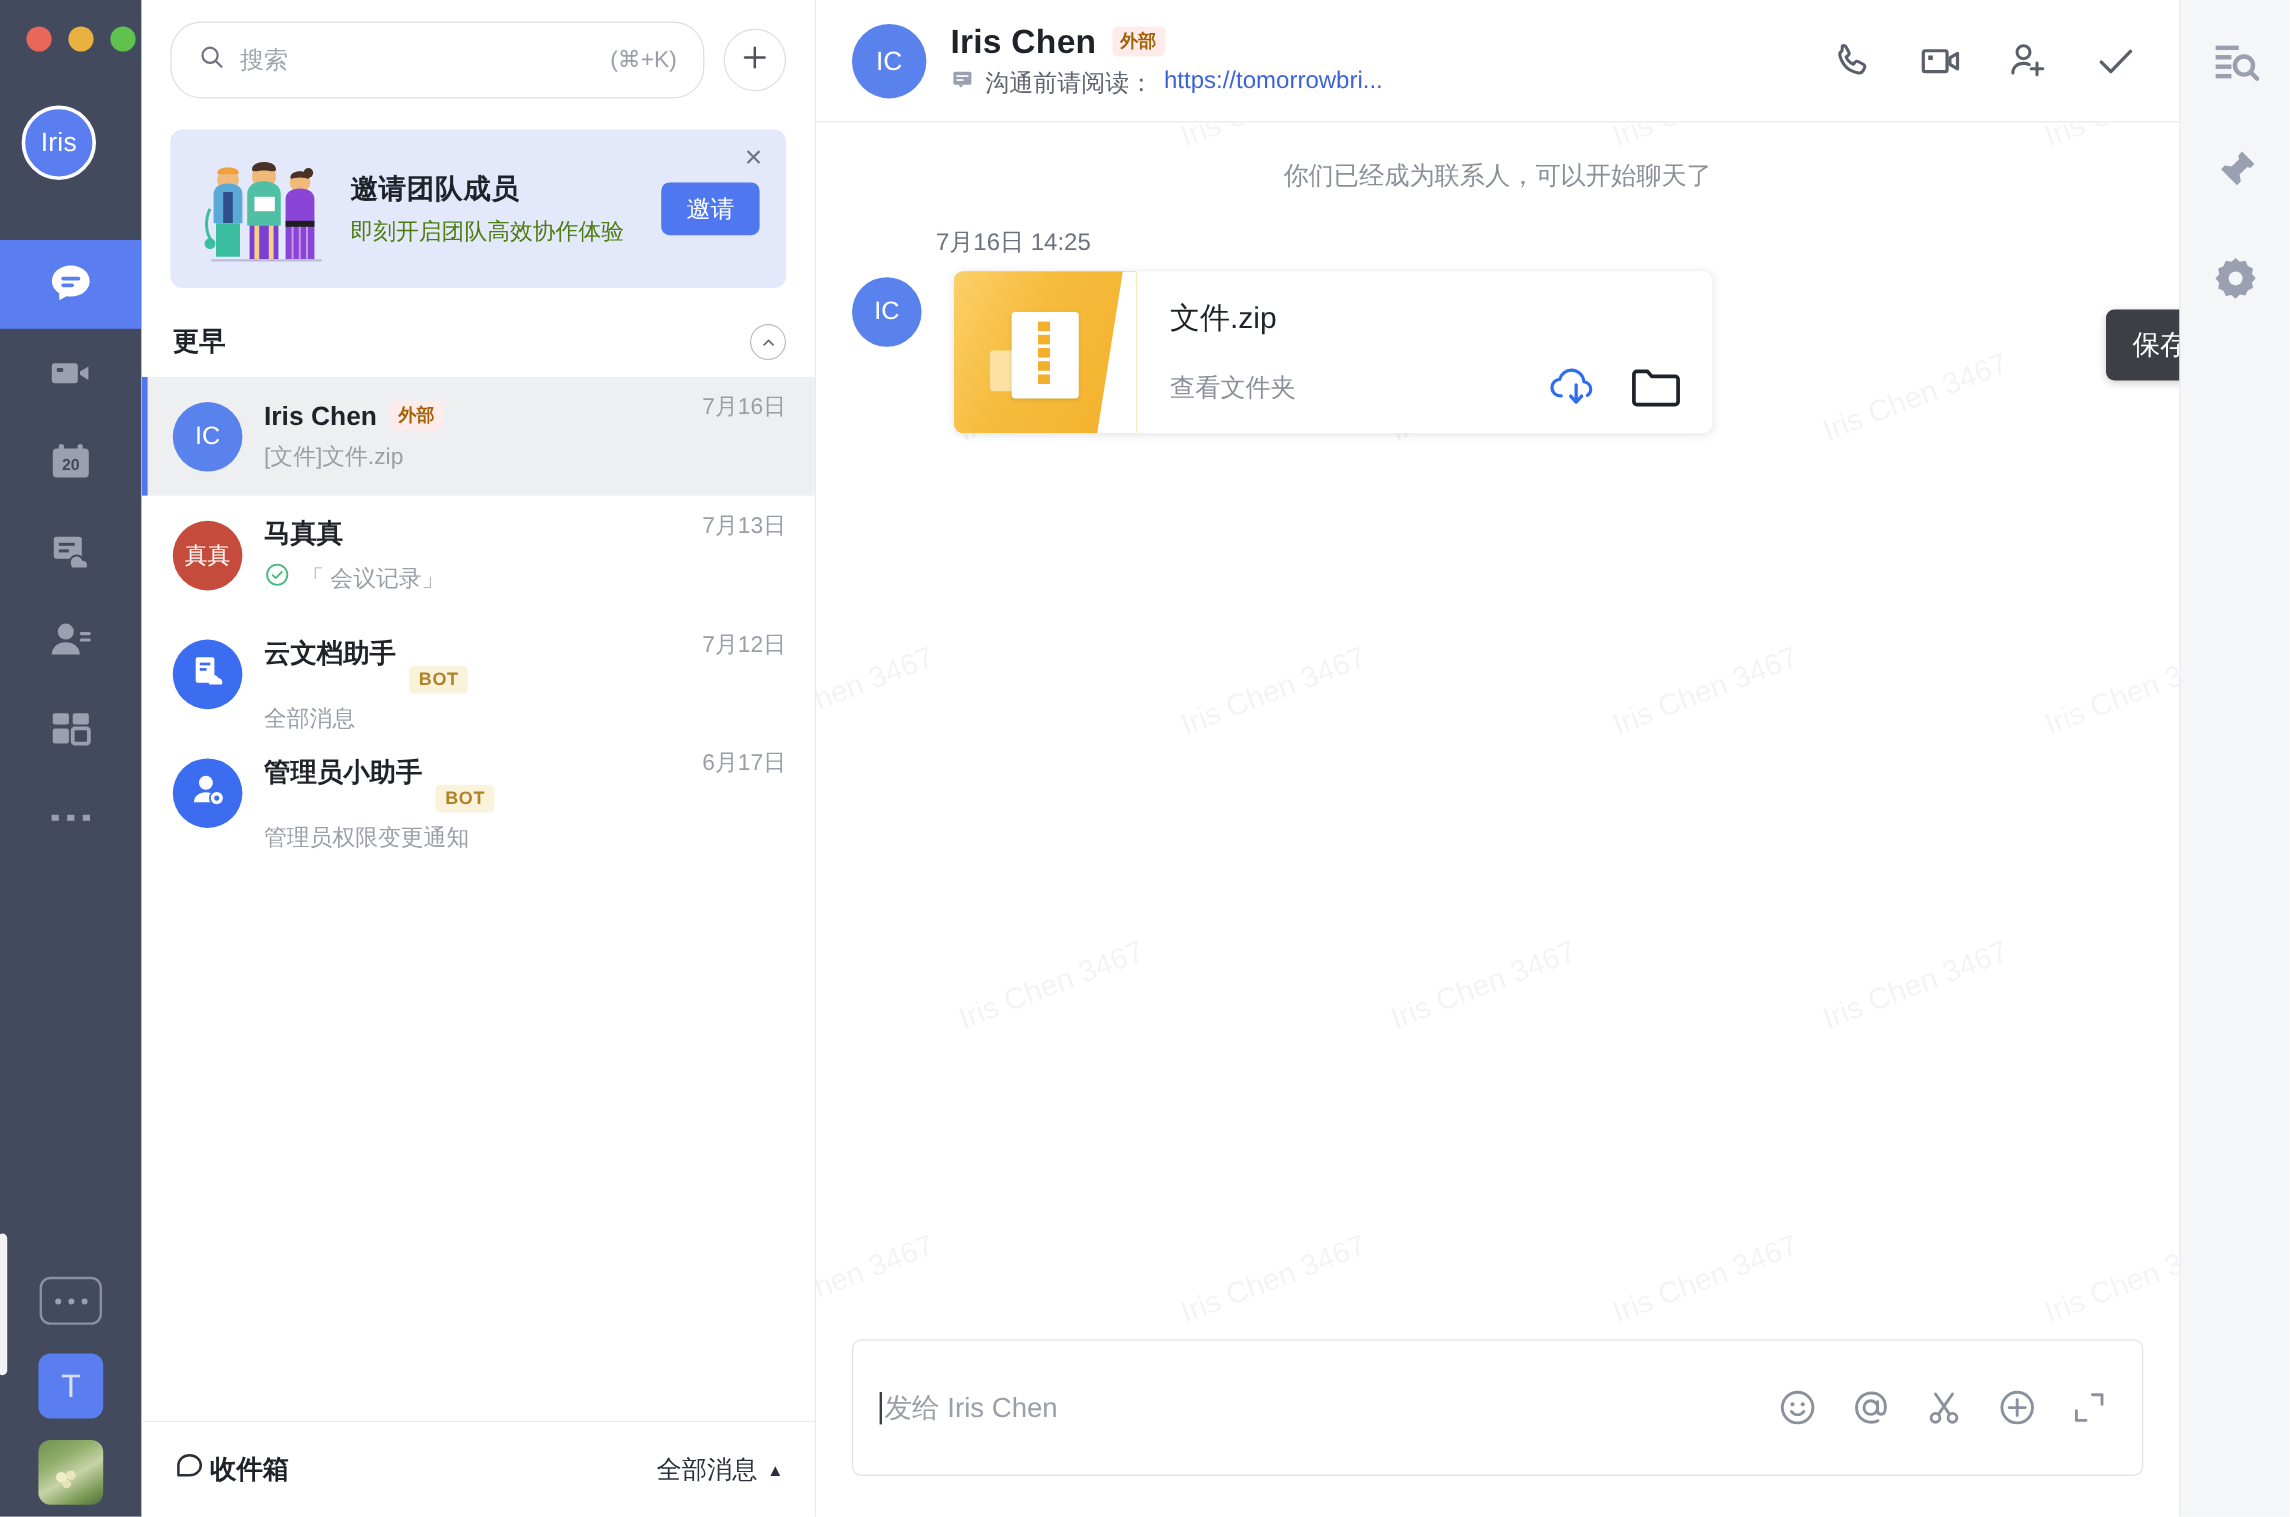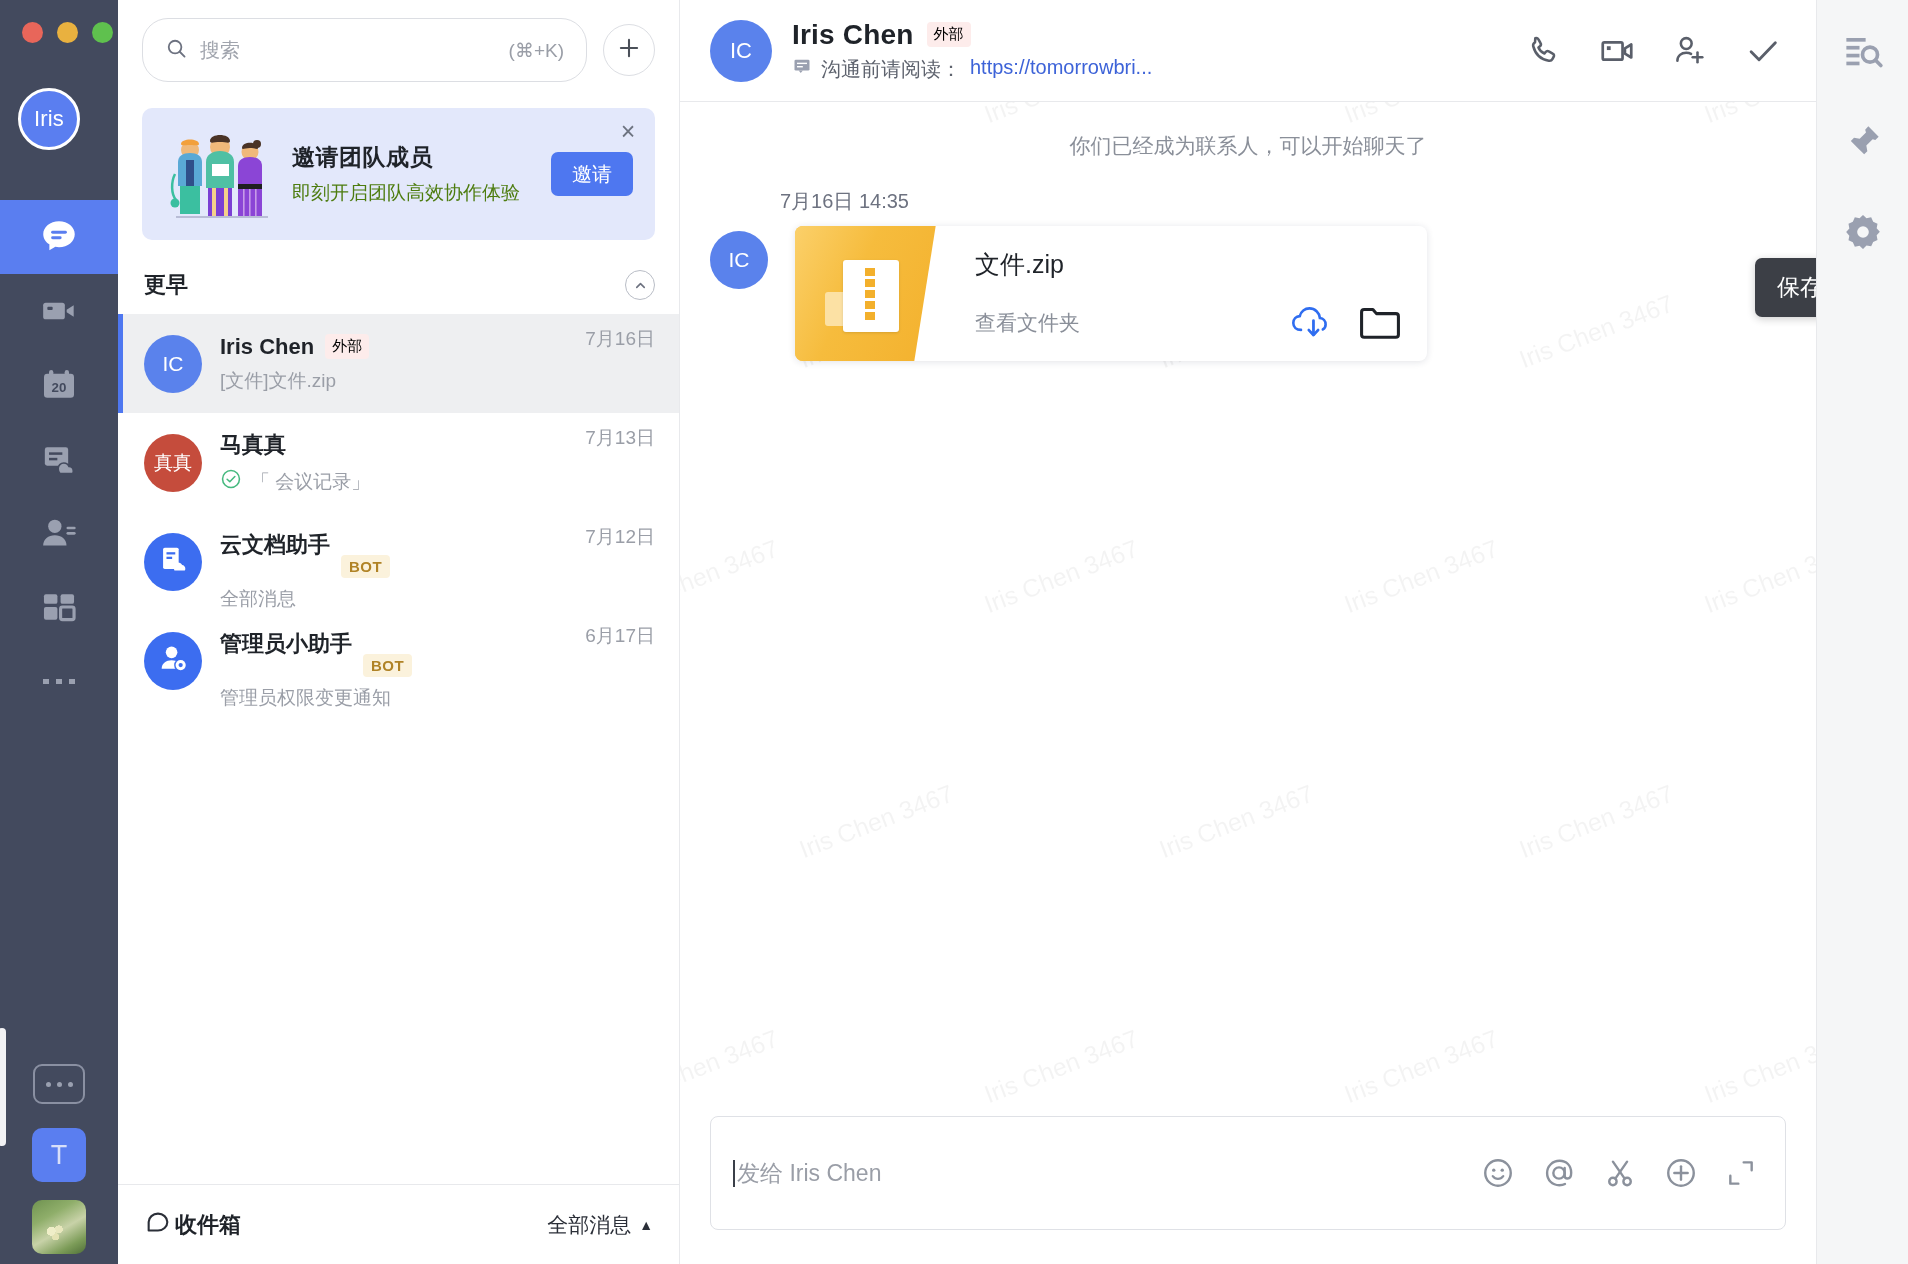--- a/index.html
+++ b/index.html
@@ -141,22 +141,22 @@
     display: flex; align-items: center; justify-content: center;
     color: #fff; font-size: 21px;
   }
   .c-av.blue { background: #5a82ec; }
   .c-av.red  { background: #c54c3c; font-size: 19px; }
   .c-av.doc  { background: #3c6df0; }
   .c-body { flex: 1; min-width: 0; }
   .c-line1 { display: flex; align-items: center; gap: 11px; }
   .c-name { font-size: 22px; font-weight: bold; color: #1f2329; white-space: nowrap; }
   .tag-ext {
-    font-size: 15px; color: #000000; background: #fdeceb;
-    padding: 3px 7px; border-radius: 4px; font-weight: normal;
+    font-size: 15px; color: #a16207; background: #fdeceb;
+    padding: 3px 7px; border-radius: 4px; font-weight: bold;
   }
   .tag-bot {
     font-size: 15px; color: #b08326; background: #fbf2dc;
     padding: 3px 8px; border-radius: 4px; font-weight: bold; letter-spacing:.5px;margin-top:44px;
   }
   .c-sub { font-size: 19px; color: #9a9ea7; margin-top: 8px; display:flex; align-items:center; gap:9px; }
   .c-date { font-size: 19px; color: #9a9ea7; flex: 0 0 auto; align-self: flex-start; margin-top: 12px; }
 
   .inbox-bar {
     height: 80px; border-top: 1px solid #e8e9ec;
@@ -607,21 +607,21 @@
           <div class="wm-item" style="left: 475px; top: 705px;">Iris Chen 3467</div>
           <div class="wm-item" style="left: 835px; top: 705px;">Iris Chen 3467</div>
           <div class="wm-item" style="left: -60px; top: 950px;">Iris Chen 3467</div>
           <div class="wm-item" style="left: 300px; top: 950px;">Iris Chen 3467</div>
           <div class="wm-item" style="left: 660px; top: 950px;">Iris Chen 3467</div>
           <div class="wm-item" style="left: 1020px; top: 950px;">Iris Chen 3467</div>
         </div>
 
       <div class="msgs-inner">
         <div class="sys-note">你们已经成为联系人，可以开始聊天了</div>
-        <div class="ts">7月16日 14:35</div>
+        <div class="ts">7月16日 14:25</div>
 
         <div class="msg-row">
           <div class="m-av">
             <span>IC</span>
           </div>
 
           <div class="file-card">
             <div class="fc-thumb">
               <div class="sh1"></div>
               <div class="ear"></div>

